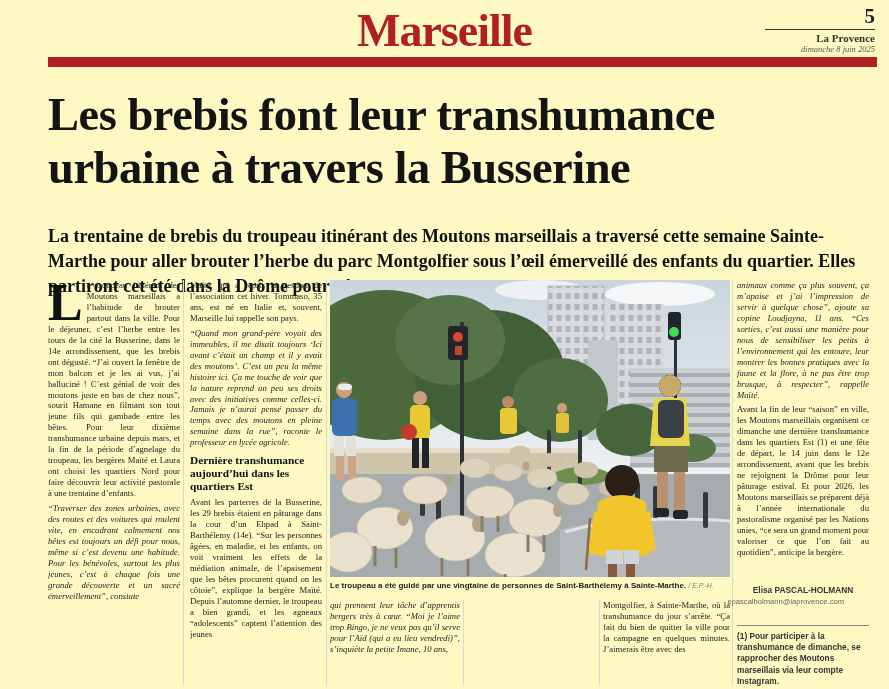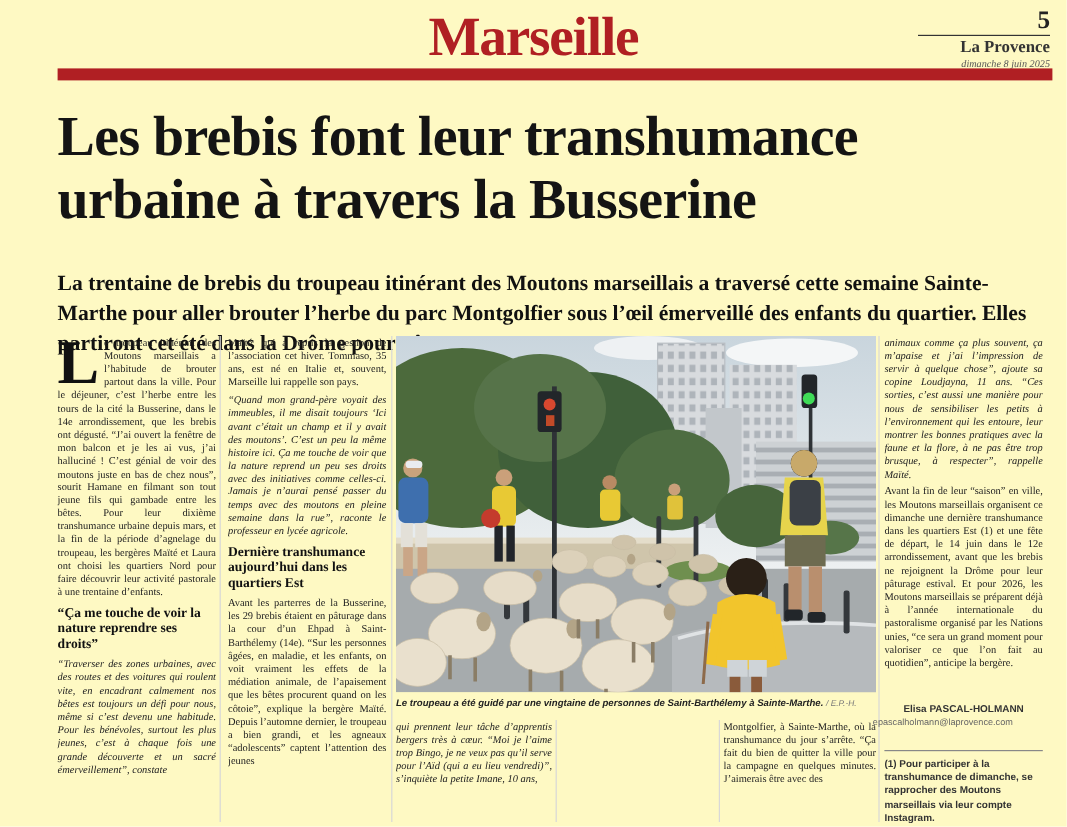--- a/index.html
+++ b/index.html
@@ -5,21 +5,21 @@
   html,body{margin:0;padding:0;background:#ffffff;}
   #page{position:relative;width:889px;height:689px;background:#fef9c3;overflow:hidden;
         font-family:"Liberation Serif",serif;color:#1c1c1c;}
   
   .masthead{position:absolute;top:4px;left:0;width:100%;text-align:center;
             font-size:46px;font-weight:bold;color:#b01f23;letter-spacing:-1px;}
   .pagemeta{position:absolute;top:6px;right:14px;text-align:right;width:120px;
             font-family:"Liberation Serif",serif;}
   .pagenum{font-size:21px;font-weight:bold;color:#222;line-height:1;}
   .pagemeta .rule{border-top:1.5px solid #333;margin:2px 0 2px 10px;}
-  .pubname{font-size:14px;font-weight:bold;color:#333;}
+  .pubname{font-size:11px;font-weight:bold;color:#333;}
   .pubdate{font-size:8.5px;font-style:italic;color:#555;}
   .redbar{position:absolute;left:48px;right:12px;top:57px;height:10px;background:#b01f23;}
   
   .headline{position:absolute;left:48px;top:88px;width:832px;
             font-size:47px;line-height:1.13;font-weight:bold;color:#141414;
             letter-spacing:-0.5px;transform:scaleX(0.99);transform-origin:left;}
   .standfirst{position:absolute;left:48px;top:224px;width:830px;
               font-size:18px;font-weight:bold;line-height:1.38;color:#111;}
   
   .col{position:absolute;top:280px;width:132px;font-size:8.7px;line-height:1.26;
@@ -28,21 +28,21 @@
   .col .sub{font-size:11.3px;font-weight:bold;line-height:1.15;text-align:left;
             margin:6px 0 4px 0;color:#111;}
   .dropcap{float:left;font-size:52px;line-height:0.8;font-weight:bold;
            padding:2px 4px 0 0;color:#111;}
   .it{font-style:italic;}
   .vrule{position:absolute;width:1px;background:#d8d8d8;}
   
   .photo{position:absolute;left:330px;top:280px;width:400px;height:297px;overflow:hidden;}
   .caption{position:absolute;left:330px;top:581px;width:400px;
            font-family:"Liberation Sans",sans-serif;font-size:8px;color:#222;}
-  .caption b{font-weight:bold;font-style:italic;}
+  .caption b{font-weight:bold;}
   .caption .credit{font-style:italic;color:#777;font-size:7px;}
   .minicol{position:absolute;top:600px;width:130px;height:88px;font-size:8.7px;
            line-height:1.26;text-align:justify;overflow:hidden;color:#222;}
   
   .rightcol{position:absolute;left:737px;top:280px;width:132px;height:303px;
             font-size:8.7px;line-height:1.26;text-align:justify;overflow:hidden;color:#222;}
   .rightcol p{margin:0 0 4px 0;}
   .byline{position:absolute;left:737px;top:585px;width:132px;text-align:center;
           font-family:"Liberation Sans",sans-serif;font-size:8.3px;font-weight:bold;color:#333;}
   .email{position:absolute;left:712px;top:597px;width:132px;text-align:right;
@@ -70,21 +70,20 @@
   <div class="standfirst">La trentaine de brebis du troupeau itinérant des Moutons marseillais a traversé cette semaine Sainte-Marthe pour aller brouter l’herbe du parc Montgolfier sous l’œil émerveillé des enfants du quartier. Elles partiront cet été dans la Drôme pour pâturer.</div>
 
   <div class="vrule" style="left:183px;top:280px;height:405px;"></div>
   <div class="vrule" style="left:326px;top:280px;height:405px;"></div>
   <div class="vrule" style="left:463px;top:600px;height:85px;"></div>
   <div class="vrule" style="left:599px;top:600px;height:85px;"></div>
   <div class="vrule" style="left:732px;top:280px;height:405px;"></div>
 
   <div class="col" style="left:48px;height:407px;">
     <p><span class="dropcap">L</span><span>e troupeau itinérant des Moutons marseillais a l’habitude de brouter partout dans la ville. Pour le déjeuner, c’est l’herbe entre les tours de la cité la Busserine, dans le 14e arrondissement, que les brebis ont dégusté. “J’ai ouvert la fenêtre de mon balcon et je les ai vus, j’ai halluciné ! C’est génial de voir des moutons juste en bas de chez nous”, sourit Hamane en filmant son tout jeune fils qui gambade entre les bêtes. Pour leur dixième transhumance urbaine depuis mars, et la fin de la période d’agnelage du troupeau, les bergères Maïté et Laura ont choisi les quartiers Nord pour faire découvrir leur activité pastorale à une trentaine d’enfants.</span></p>
-    <div class="sub">“Ça me touche de voir la nature reprendre ses droits”</div>
     <p class="it">“Traverser des zones urbaines, avec des routes et des voitures qui roulent vite, en encadrant calmement nos bêtes est toujours un défi pour nous, même si c’est devenu une habitude. Pour les bénévoles, surtout les plus jeunes, c’est à chaque fois une grande découverte et un sacré émerveillement”, constate</p>
   </div>
 
   <div class="col" style="left:190px;height:407px;">
     <p>Maïté, qui a repris la gestion de l’association cet hiver. Tommaso, 35 ans, est né en Italie et, souvent, Marseille lui rappelle son pays.</p>
     <p class="it">“Quand mon grand-père voyait des immeubles, il me disait toujours ‘Ici avant c’était un champ et il y avait des moutons’. C’est un peu la même histoire ici. Ça me touche de voir que la nature reprend un peu ses droits avec des initiatives comme celles-ci. Jamais je n’aurai pensé passer du temps avec des moutons en pleine semaine dans la rue”, raconte le professeur en lycée agricole.</p>
     <div class="sub">Dernière transhumance aujourd’hui dans les quartiers Est</div>
     <p>Avant les parterres de la Busserine, les 29 brebis étaient en pâturage dans la cour d’un Ehpad à Saint-Barthélemy (14e). “Sur les personnes âgées, en maladie, et les enfants, on voit vraiment les effets de la médiation animale, de l’apaisement que les bêtes procurent quand on les côtoie”, explique la bergère Maïté. Depuis l’automne dernier, le troupeau a bien grandi, et les agneaux “adolescents” captent l’attention des jeunes</p>
   </div>
 

